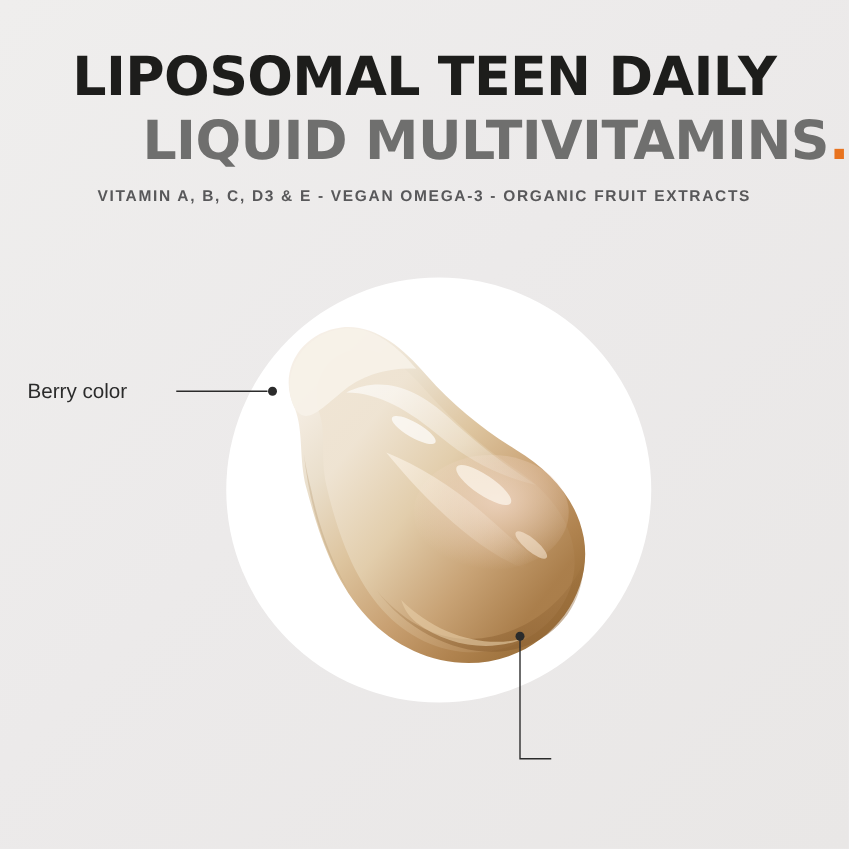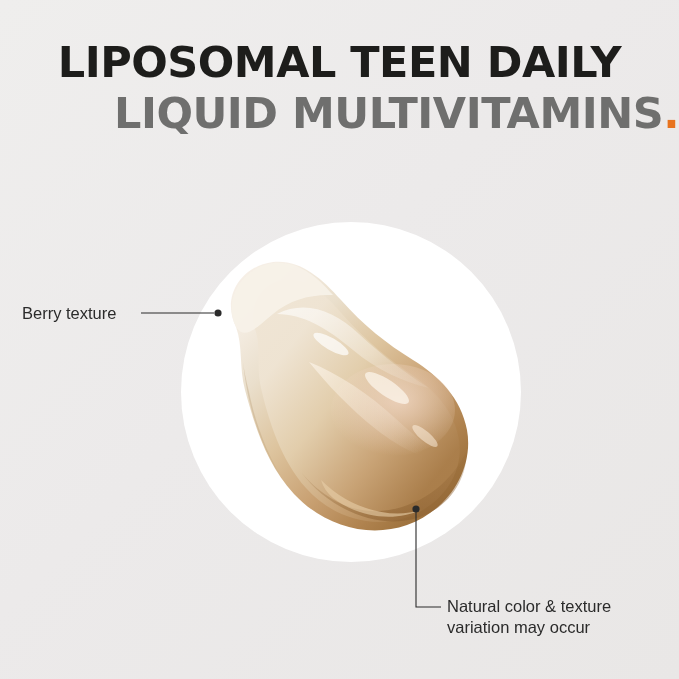--- a/index.html
+++ b/index.html
@@ -125,20 +125,21 @@
 </style>
 </head>
 <body>
 
 <div class="canvas">
 
   <div class="headline">
     <div class="line1">LIPOSOMAL TEEN DAILY</div>
     <div class="line2"><span>LIQUID MULTIVITAMINS</span><span class="dot">.</span></div>
   </div>
+  <div class="subhead">VITAMIN A, B, C, D3 &amp; E - VEGAN OMEGA-3 - ORGANIC FRUIT EXTRACTS</div>
 
   <div class="circle"></div>
 
   <div class="swatch-wrap">
     <svg class="swatch" viewBox="0 0 340 340" xmlns="http://www.w3.org/2000/svg">
       <defs>
         <linearGradient id="gMain" x1="0.12" y1="0.12" x2="0.82" y2="0.9">
           <stop offset="0%" stop-color="#f6efe6"></stop>
           <stop offset="22%" stop-color="#eadfcc"></stop>
           <stop offset="45%" stop-color="#ddc49e"></stop>
@@ -208,17 +209,15 @@
 
   <svg class="leader-svg" xmlns="http://www.w3.org/2000/svg">
 
     <line x1="141" y1="313" x2="214" y2="313" class="leader"></line>
     <circle cx="218" cy="313" r="3.6" fill="#2b2b2b"></circle>
 
     <polyline points="416,512 416,607 441,607" class="leader"></polyline>
     <circle cx="416" cy="509" r="3.6" fill="#2b2b2b"></circle>
   </svg>
 
-  <div class="callout-text callout-berry">Berry texture</div>
-  <div class="callout-text callout-natural">Natural color &amp; texture
-variation may occur</div>
+  <div class="callout-text callout-berry">Berry color</div>
 
 </div>
 
 </body></html>

